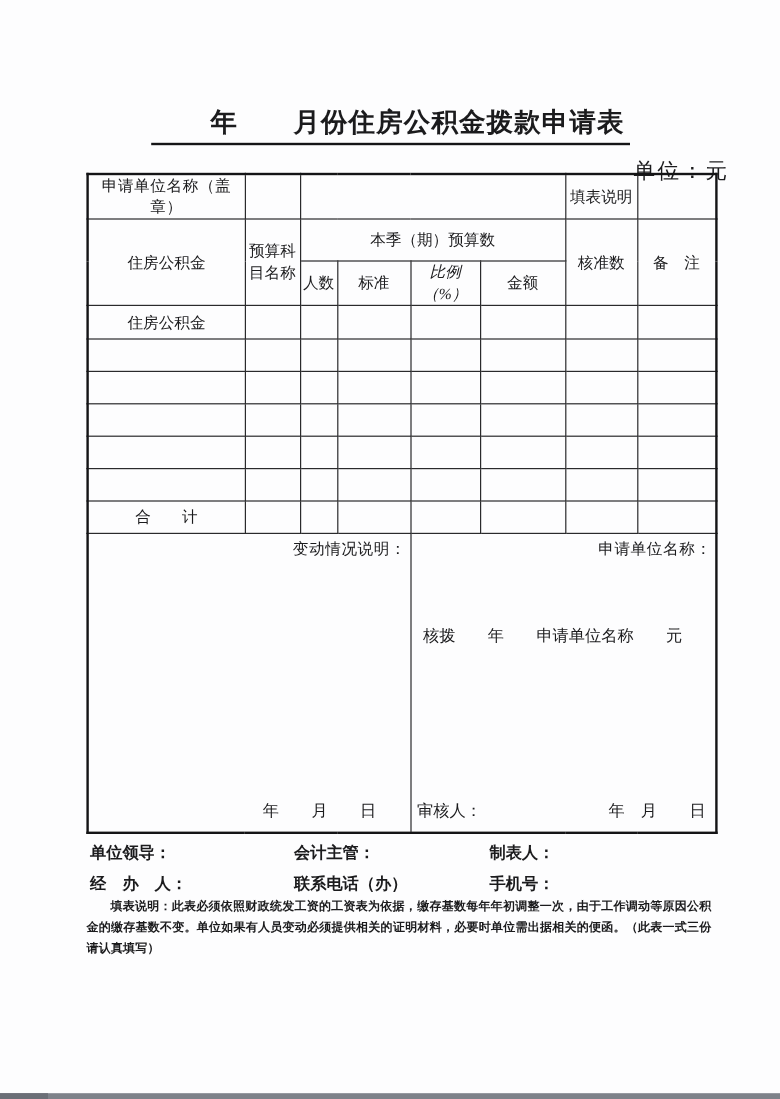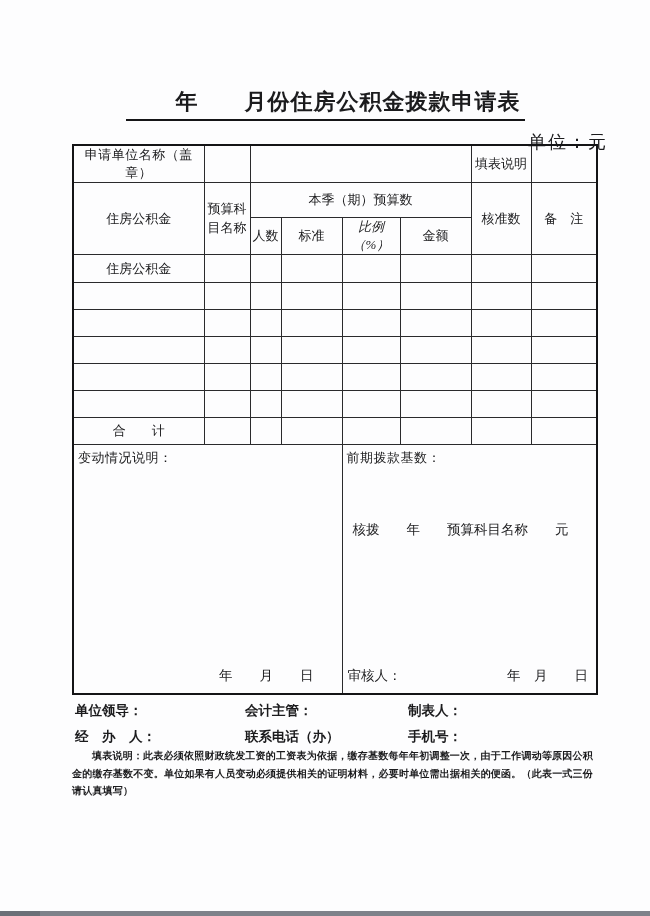--- a/index.html
+++ b/index.html
@@ -22,21 +22,21 @@
   tr.r1 td{height:27px;}
   tr.r1 td.lbl{letter-spacing:0.5px;}
   tr.r2 td{height:34px;}
   tr.r3 td{height:36px;}
   td.prior-base{line-height:1.45;padding:0 2px;}
   td.ratio-hd{font-size:12px;font-style:italic;}
   tr.body-row td{height:26px;}
   tr.body-row.first td{height:27px;}
 
   
-  tr.rbottom td{height:248px;vertical-align:top;text-align:left;position:relative;font-family:Liberation Mono, monospace;}
+  tr.rbottom td{height:248px;vertical-align:top;text-align:right;position:relative;font-family:Liberation Mono, monospace;}
   .cell-label{display:block;padding:4px 3px 0 4px;font-size:13px;letter-spacing:0.5px;}
   .date-left{position:absolute;bottom:8px;right:28px;font-size:13.5px;white-space:pre;}
   .approve-line{position:absolute;top:76px;left:10px;font-size:13.5px;white-space:pre;}
   .auditor{position:absolute;bottom:8px;left:5px;font-size:13.5px;}
   .date-right{position:absolute;bottom:8px;right:8px;font-size:13.5px;white-space:pre;}
 
   
   .sign-row{position:absolute;left:0;width:650px;height:18px;font-size:13.5px;font-weight:600;}
   .sign-row .s1{position:absolute;left:75px;white-space:pre;}
   .sign-row .s2{position:absolute;left:245px;white-space:pre;}
@@ -168,22 +168,22 @@
           <td></td>
         </tr>
       </tbody>
     <tbody>
       <tr class="rbottom">
         <td colspan="4">
           <span class="cell-label">变动情况说明：</span>
           <span class="date-left">年　　月　　日</span>
         </td>
         <td colspan="4">
-          <span class="cell-label">前期拨款基数：</span>
-          <span class="approve-line">核拨　　年　　预算科目名称　　元</span>
+          <span class="cell-label">申请单位名称：</span>
+          <span class="approve-line">核拨　　年　　申请单位名称　　元</span>
           <span class="auditor">审核人：</span>
           <span class="date-right">年　月　　日</span>
         </td>
       </tr>
     </tbody>
   </table>
 
   <div class="sign-row" id="sign-line-1">
     <span class="s1">单位领导：</span>
     <span class="s2">会计主管：</span>

